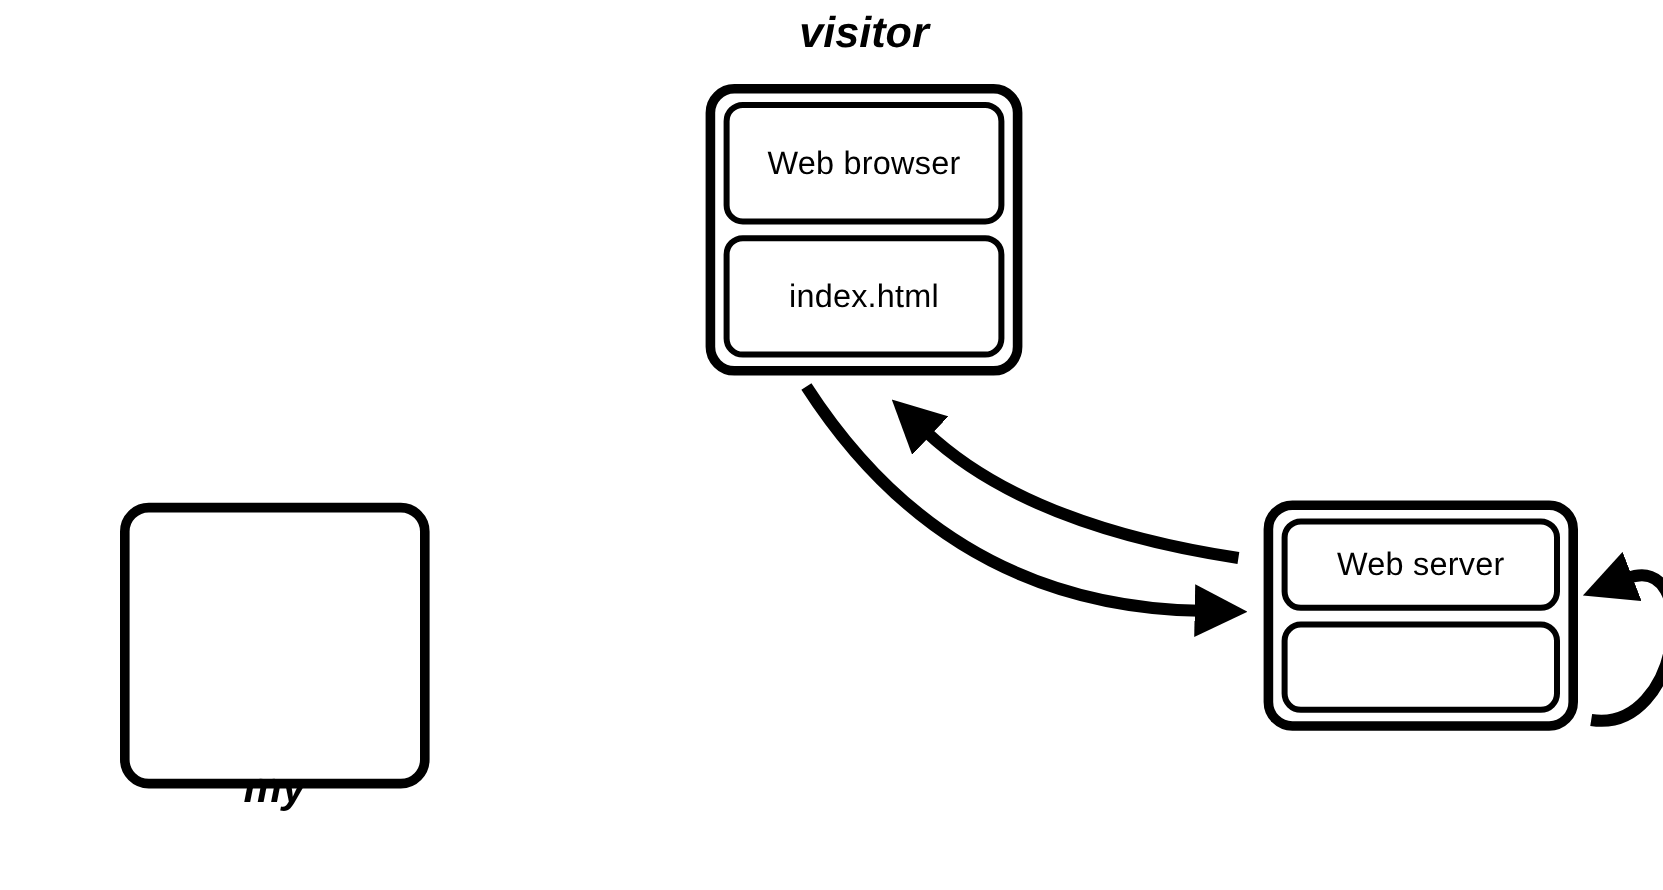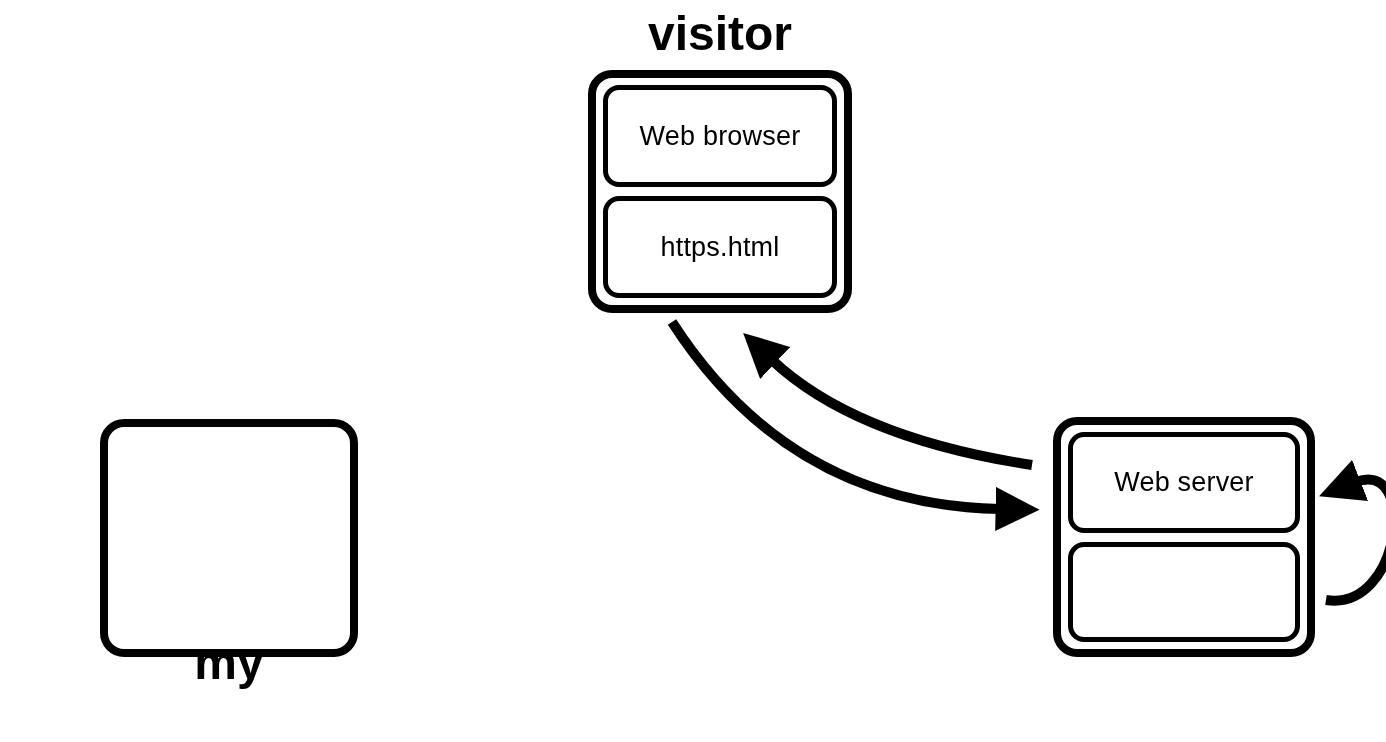--- a/index.html
+++ b/index.html
@@ -26,38 +26,39 @@
     flex: 1;
     border: 5px solid var(--stroke, #000000);
     border-radius: 16px;
     background: var(--bg, #ffffff);
     display: flex; align-items: center; justify-content: center;
     font-size: 27px;
     letter-spacing: 0.2px;
   }
   .node-title {
     position: absolute;
-    font-size: 48px; font-weight: bold;
+    font-size: 36px; font-weight: bold;
     white-space: nowrap;
     transform: translateX(-50%);
+    font-style: italic;
   }
   .url-label {
     position: absolute;
     font-size: 31px; font-weight: normal;
     white-space: nowrap;
     transform: translateX(-50%);
   }
 
   
   .visitor-title { left: 720px; top: 6px; }
   .visitor-box   { left: 588px; top: 70px;  width: 264px; height: 243px; }
   .my-box        { left: 100px; top: 419px; width: 258px; height: 238px; }
   .my-title      { left: 229px; top: 635px; }
   .hosting-url   { left: 1184px; top: 356px; }
-  .hosting-box   { left: 1053px; top: 417px; width: 262px; height: 240px; }
+  .hosting-box   { left: 1053px; top: 417px; width: 262px; height: 192px; }
   .hosting-title { left: 1199px; top: 664px; }
 </style>
 </head>
 <body>
 
 <div class="canvas">
 
   <svg class="arrow-layer" viewBox="0 0 1386 742" xmlns="http://www.w3.org/2000/svg">
     <defs>
       <marker id="ah" viewBox="0 0 10 10" refX="1" refY="5" markerWidth="4.4" markerHeight="4.4" orient="auto" markerUnits="strokeWidth">
@@ -69,21 +70,21 @@
     <path class="edge" d="M1326 600 C1402 612 1418 458 1356 482" marker-end="url(#ah)"></path>
   </svg>
 
   <div class="node-title visitor-title">visitor</div>
 
   <div class="outer-box visitor-box">
     <div class="inner-box">
       <span>Web browser</span>
     </div>
     <div class="inner-box">
-      <span>https.html</span>
+      <span>index.html</span>
     </div>
   </div>
 
   <div class="outer-box my-box"></div>
   <div class="node-title my-title">my</div>
 
 
   <div class="outer-box hosting-box">
     <div class="inner-box">
       <span>Web server</span>

